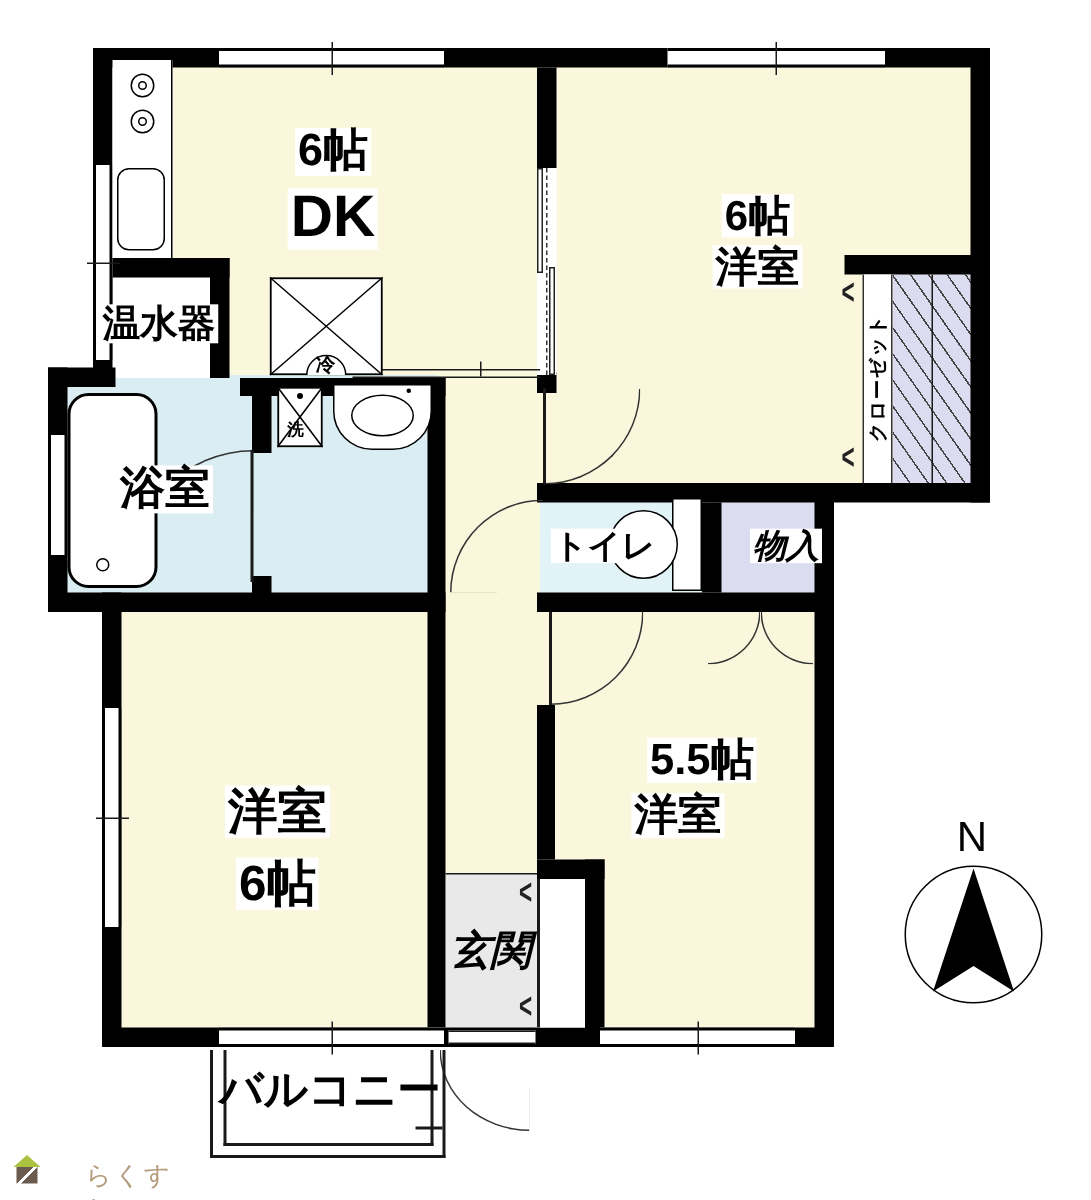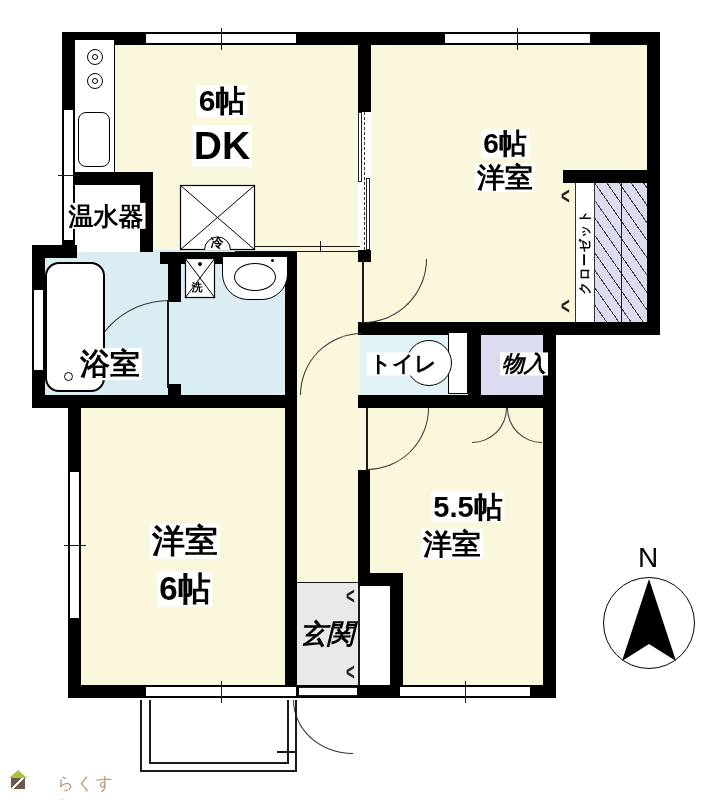--- a/index.html
+++ b/index.html
@@ -165,28 +165,29 @@
   <svg style="left:603px;top:577px;" width="92" height="92" viewBox="0 0 92 92">
     <polygon points="46,2 19,84 46,67 73,84" fill="#000"></polygon>
   </svg>
   <span class="label" style="left:648px;top:558px;font-size:28px;font-weight:400;background:transparent;">N</span>
 
   <span class="label" style="left:222px;top:101px;font-size:30px;">6帖</span>
   <span class="label" style="left:222px;top:146px;font-size:39px;">DK</span>
   <span class="label" style="left:505px;top:144px;font-size:28px;">6帖</span>
   <span class="label" style="left:505px;top:178px;font-size:28px;">洋室</span>
   <span class="label" style="left:106px;top:216px;font-size:25px;">温水器</span>
-  <span class="label" style="left:110px;top:326px;font-size:30px;margin-top:38px;">浴室</span>
+  <span class="label" style="left:110px;top:326px;font-size:30px;">浴室</span>
   <span class="label" style="left:403px;top:364px;font-size:22px;">トイレ</span>
   <span class="label" style="left:524px;top:364px;font-size:22px;font-style:italic;">物入</span>
   <span class="label" style="left:185px;top:541px;font-size:33px;">洋室</span>
   <span class="label" style="left:185px;top:589px;font-size:33px;">6帖</span>
   <span class="label" style="left:468px;top:507px;font-size:29px;">5.5帖</span>
   <span class="label" style="left:452px;top:544px;font-size:29px;">洋室</span>
   <span class="label" style="left:327px;top:634px;font-size:27px;background:transparent;font-style:italic;">玄関</span>
+  <span class="label" style="left:220px;top:727px;font-size:29px;background:transparent;">バルコニー</span>
   <span class="vtext" style="left:585px;top:252px;">クローゼット</span>
 
   <div class="abs" style="left:8px;top:770px;width:120px;height:24px;">
     <div style="position:absolute;left:1px;top:0;width:0;height:0;border-left:9px solid transparent;border-right:9px solid transparent;border-bottom:8px solid #A9C23F;"></div>
     <div style="position:absolute;left:3px;top:8px;width:14px;height:11px;background:linear-gradient(135deg,#6B5B4E 44%,#ffffff 44% 56%,#6B5B4E 56%);"></div>
     <span style="position:absolute;left:22px;top:2px;font-size:17px;color:#B39A7B;letter-spacing:2px;margin-left:27px;">らくすむ</span>
   </div>
 
 </div>
 

